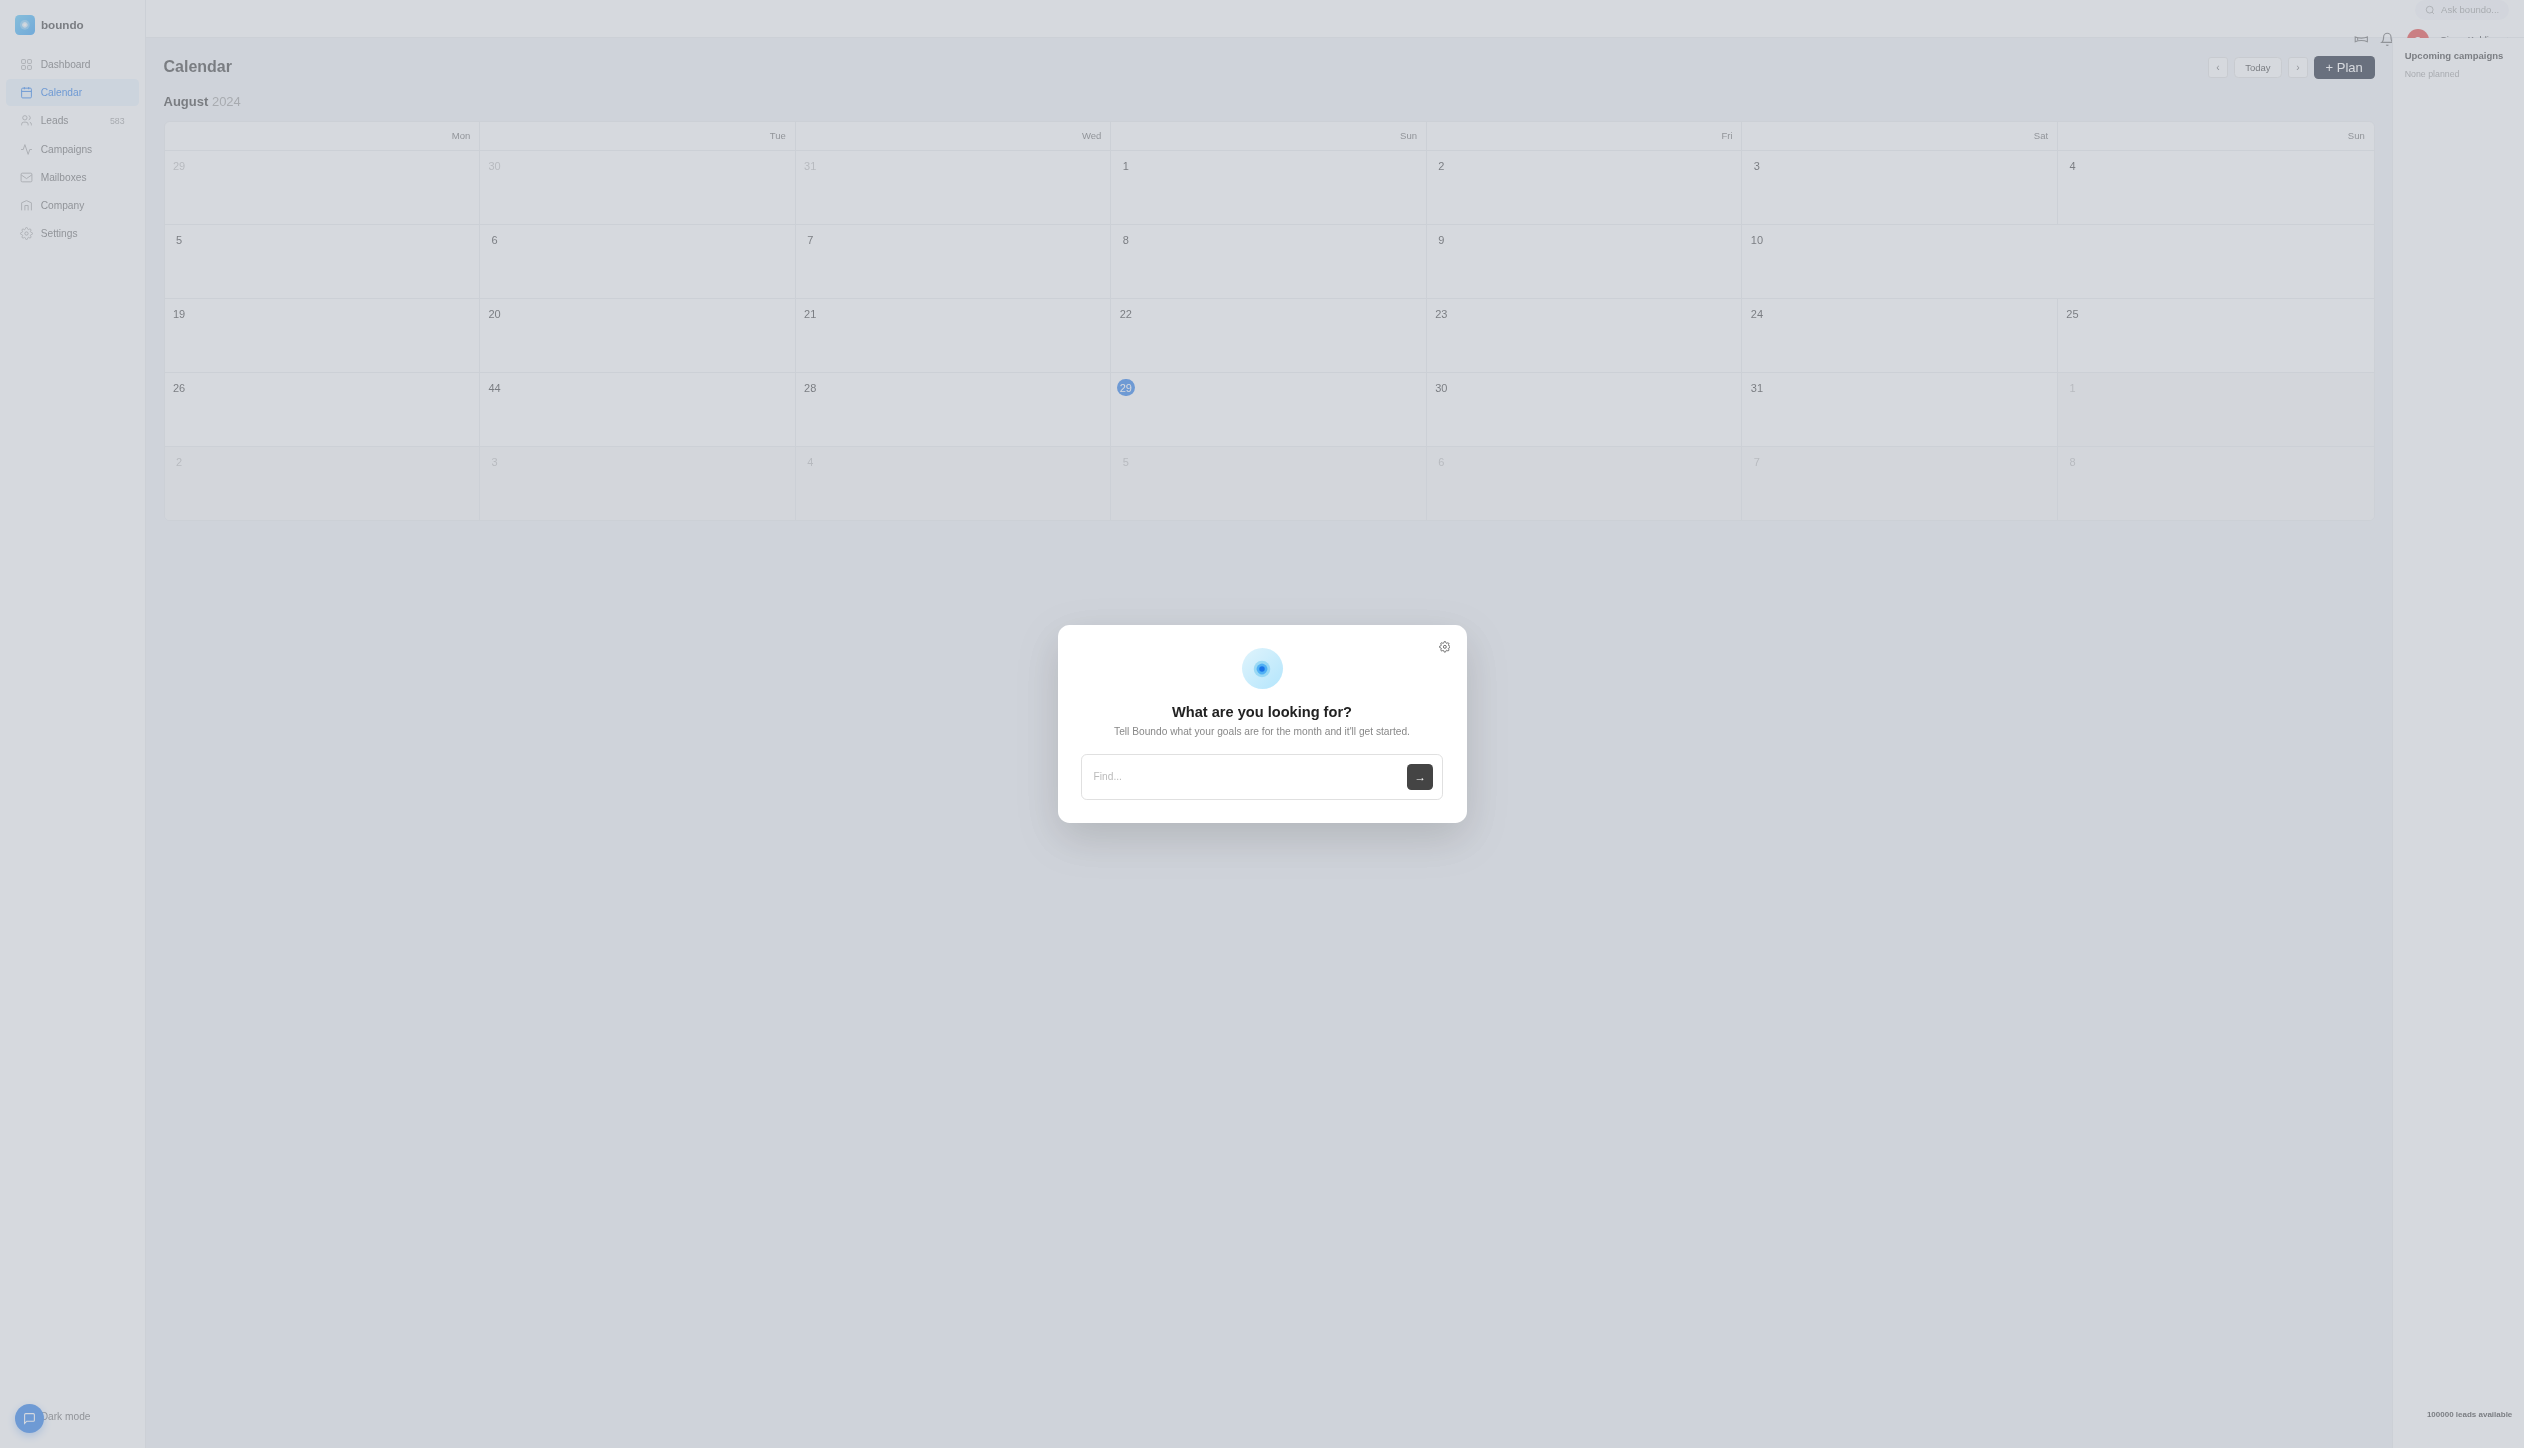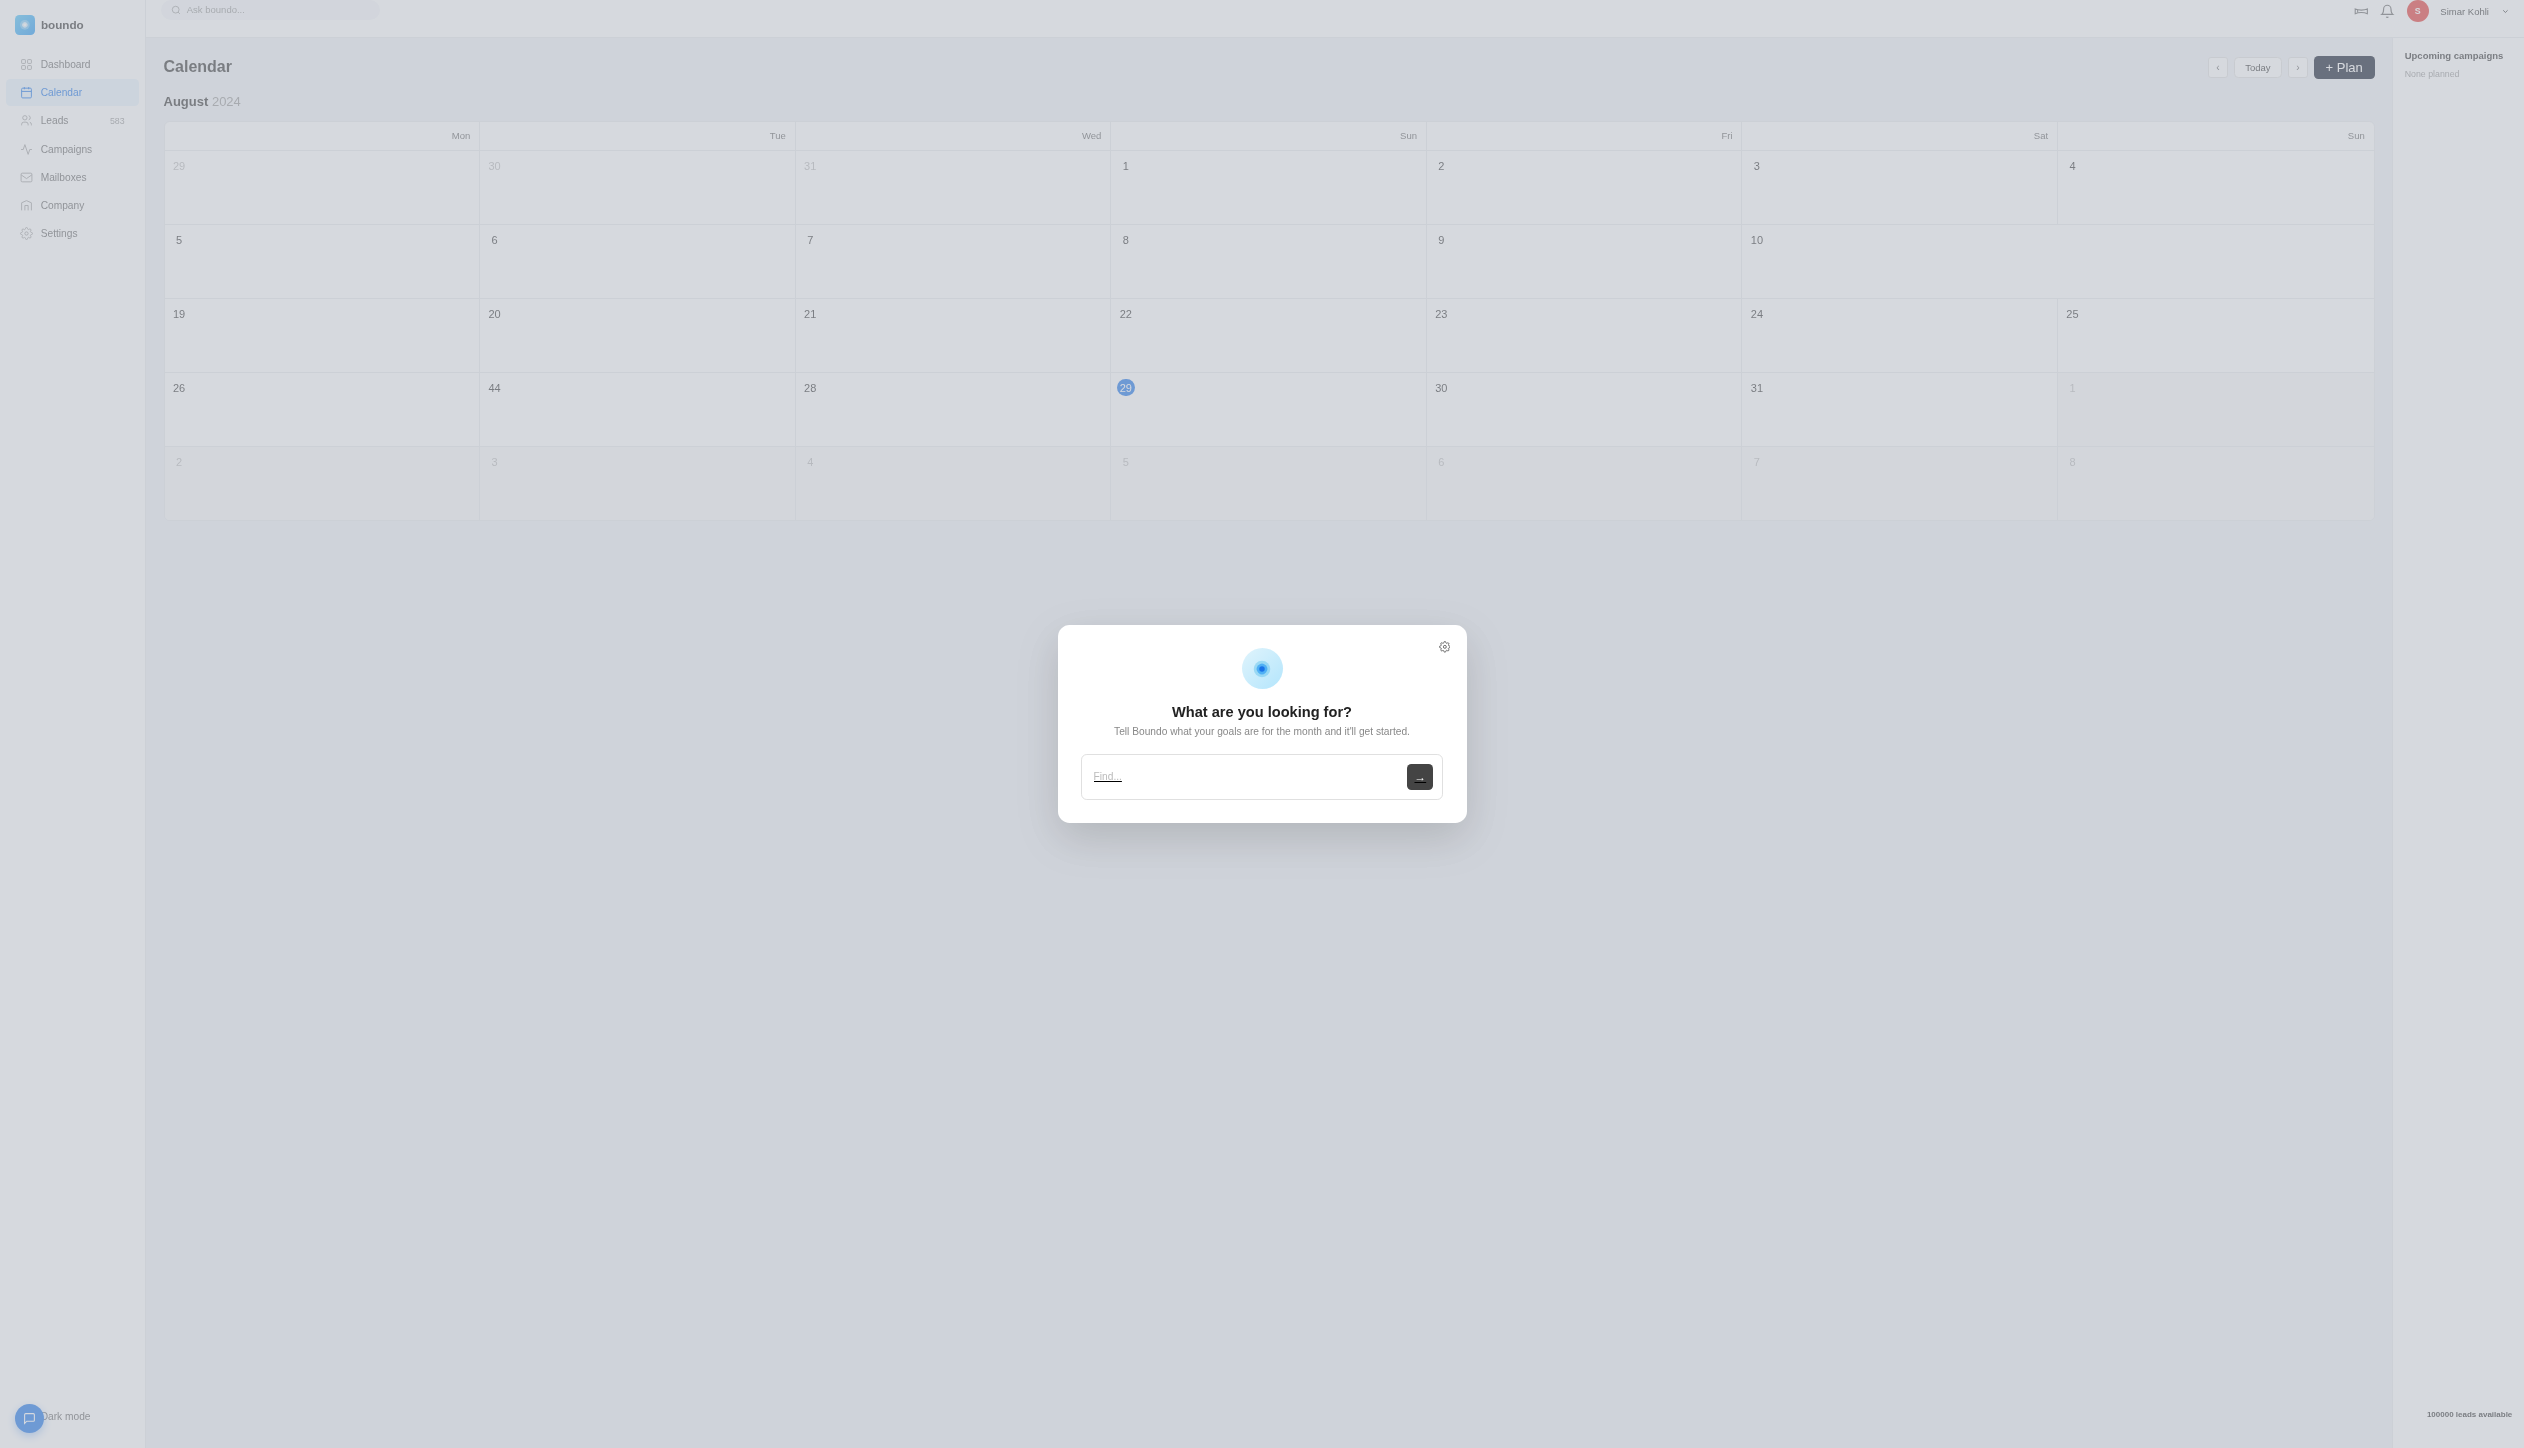--- a/index.html
+++ b/index.html
@@ -51,23 +51,24 @@
 
     
     .main { flex: 1; display: flex; flex-direction: column; overflow: hidden; }
 
     
     .topbar {
       height: 38px;
       background: #fff;
       border-bottom: 0.7px solid #e8eaed;
       display: flex;
-      align-items: flex-start;
+      align-items: flex-end;
       padding: 0 14.6px;
       gap: 8.8px;
+      flex-direction: column;
     }
     .search-bar {
       flex: 1;
       display: flex;
       align-items: center;
       gap: 5.8px;
       background: #f5f7fa;
       border-radius: 14.6px;
       padding: 4.4px 10.2px;
       max-width: 219px;
@@ -221,21 +222,20 @@
       color: #888;
       margin-bottom: 17.5px;
     }
     .modal-input-row {
       display: flex;
       align-items: center;
       border: 1.1px solid #e0e0e0;
       border-radius: 5.8px;
       padding: 8.8px 8.8px 8.8px 11.7px;
       gap: 5.8px;
-      text-decoration: underline;
     }
     .modal-input {
       flex: 1;
       border: none;
       outline: none;
       font-size: 10.2px;
       color: #333;
       background: transparent;
     }
     .modal-input::placeholder { color: #bbb; }

